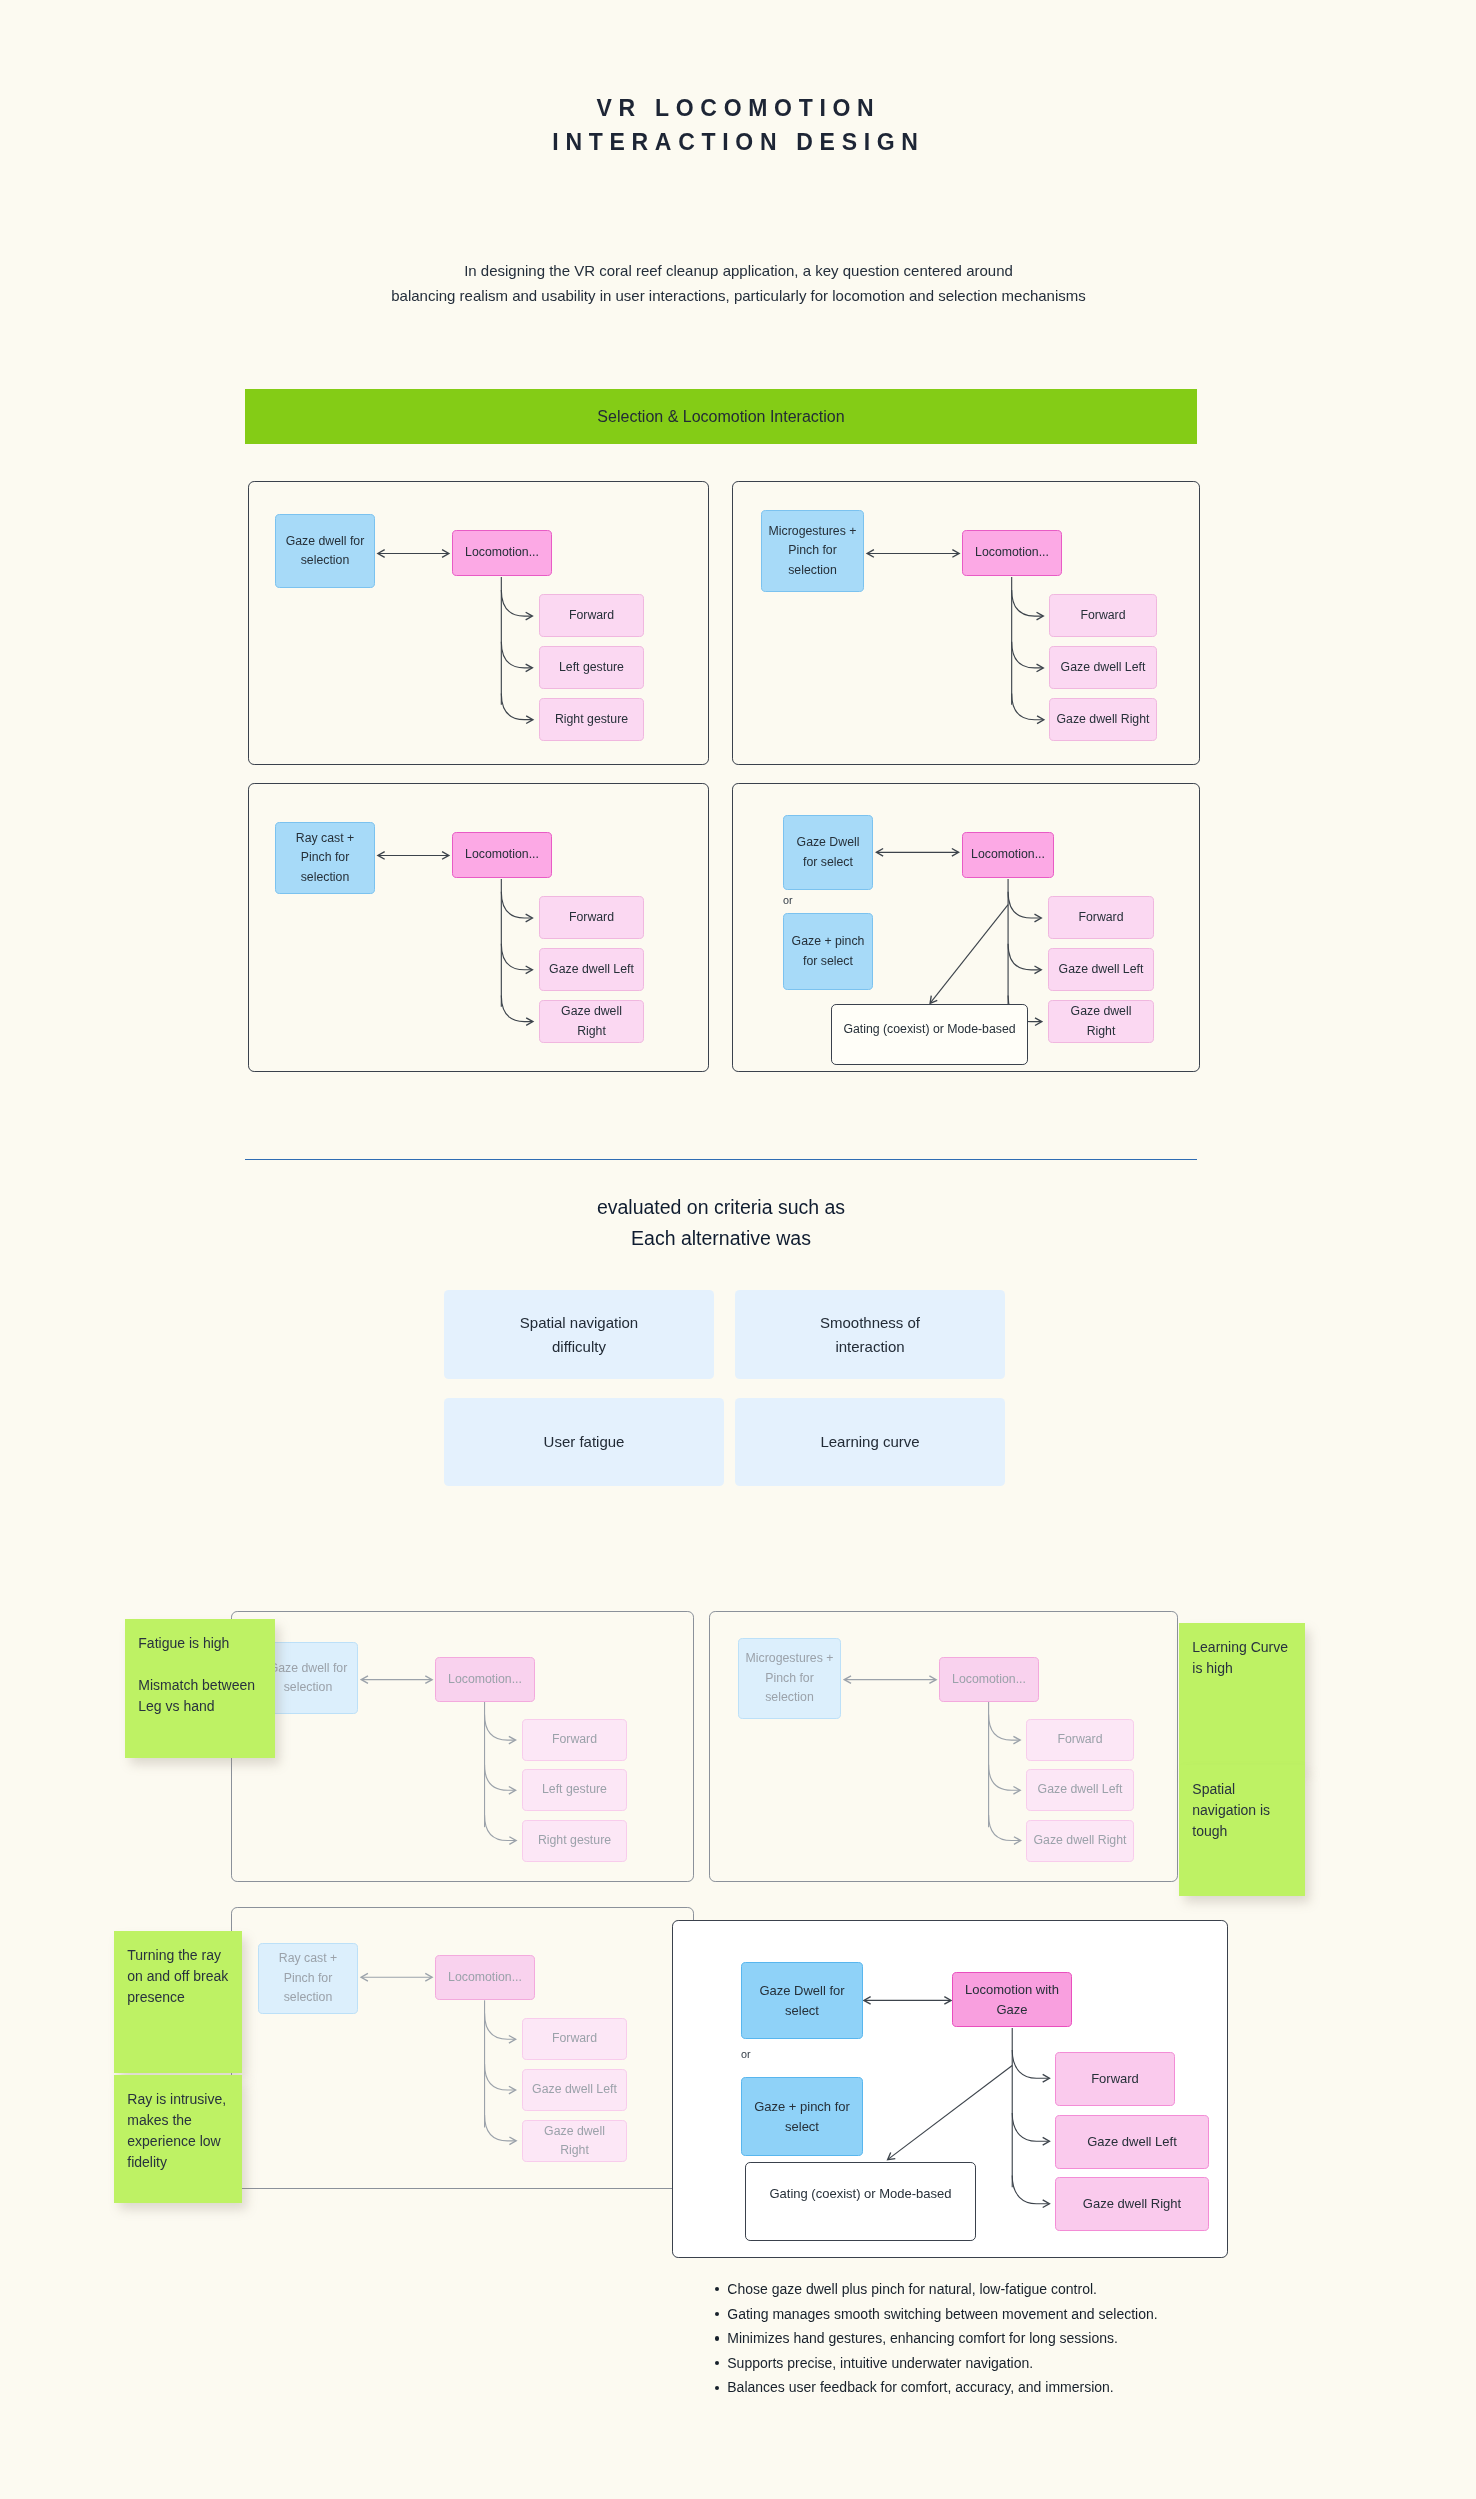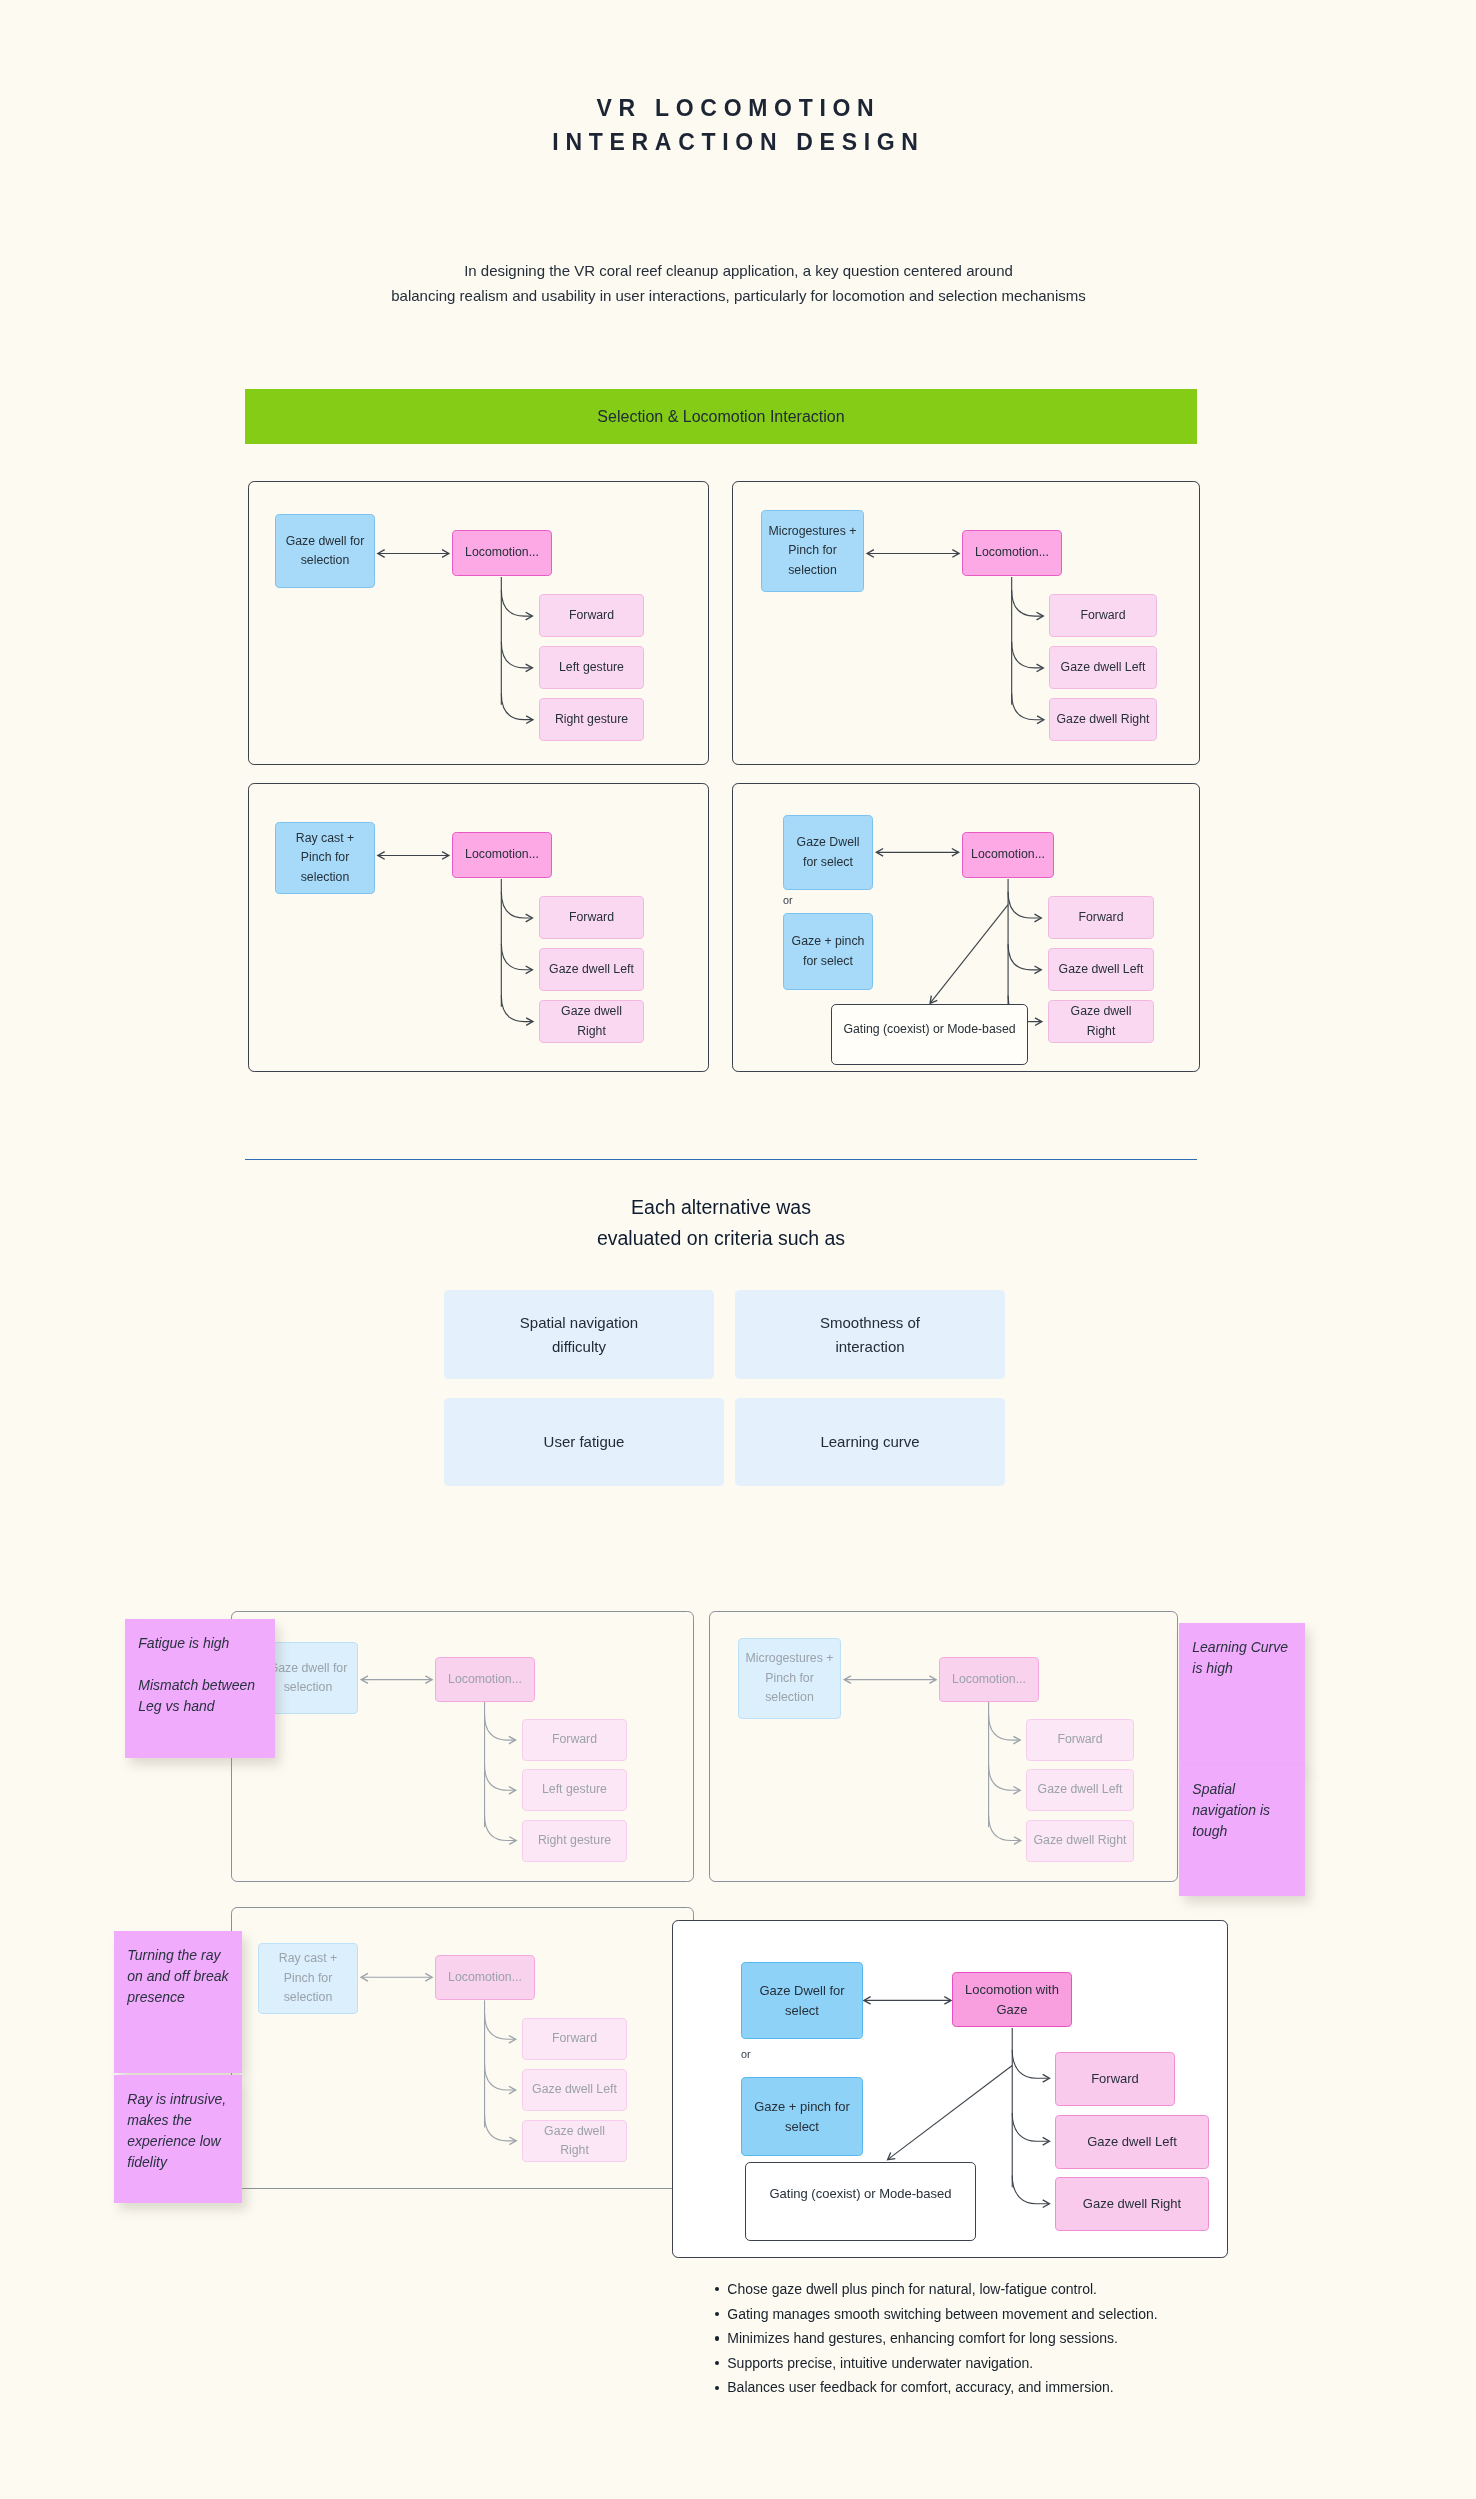--- a/index.html
+++ b/index.html
@@ -45,22 +45,22 @@
   .connectors path, .connectors line{fill:none;stroke:#3C434B;stroke-width:2.2px;}
   .faded .connectors path, .faded .connectors line{stroke:#9BA2AA;}
   
   .divider{left:245px;top:1159px;width:952px;height:0;border-top:1.5px solid #2F6CB3;}
   .evalhead{left:245px;top:1192px;width:952px;text-align:center;
     font-size:19.5px;line-height:31px;color:#0f1c30;}
   .crit{background:#E4F1FD;border-radius:4.6px;display:flex;align-items:center;justify-content:center;
     text-align:center;font-size:15px;line-height:23.6px;color:#222b36;}
   .crit span{max-width:169px;display:inline-block;}
   
-  .sticky{background:#f0abfc;box-shadow:5.1px 7.2px 10.3px rgba(140,130,115,.28);
-    padding:14.4px 13.3px;font-size:14px;line-height:21px;color:#28323e;z-index:10;font-style:italic;}
+  .sticky{background:#bef264;box-shadow:5.1px 7.2px 10.3px rgba(140,130,115,.28);
+    padding:14.4px 13.3px;font-size:14px;line-height:21px;color:#28323e;z-index:10;}
   .sticky .gap{height:21px;}
   
   .bullets{left:715px;top:2277px;width:513px;font-size:14px;line-height:24.6px;color:#17202b;}
   .bullet-row{display:flex;align-items:flex-start;}
   .bullet-dot{width:4.1px;height:4.1px;border-radius:50%;background:#17202b;margin:10.3px 8.2px 0 0;flex:0 0 auto;}
 </style>
 </head>
 <body>
 
 <svg width="0" height="0" style="position:absolute">
@@ -192,22 +192,22 @@
       <span>Gaze dwell Right</span>
     </div>
   <div class="node gating" style="left:98px;top:220px;width:197px;height:61px;">
       <span>Gating (coexist) or Mode-based</span>
     </div>
 </div>
 
 <div class="abs divider"></div>
 
 <div class="abs evalhead">
+  <div>evaluated on criteria such as</div>
   <div>Each alternative was</div>
-  <div>evaluated on criteria such as</div>
 </div>
 
 <div class="abs crit" style="left:444px;top:1290px;width:270px;height:89px;">
     <span>Spatial navigation difficulty</span>
   </div>
 <div class="abs crit" style="left:735px;top:1290px;width:270px;height:89px;">
     <span>Smoothness of interaction</span>
   </div>
 <div class="abs crit" style="left:444px;top:1398px;width:280px;height:88px;">
     <span>User fatigue</span>

